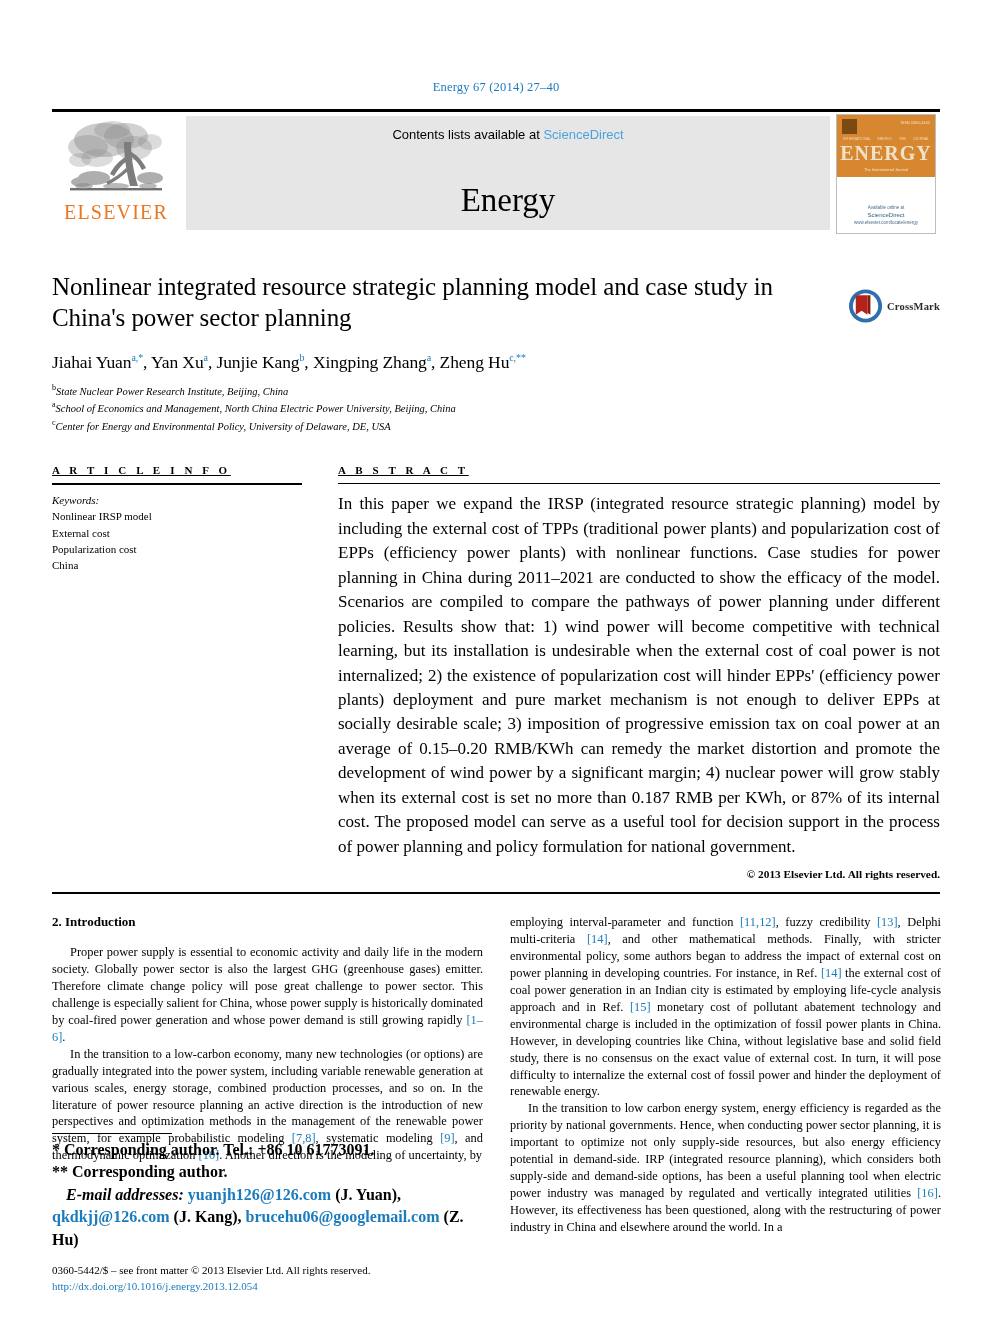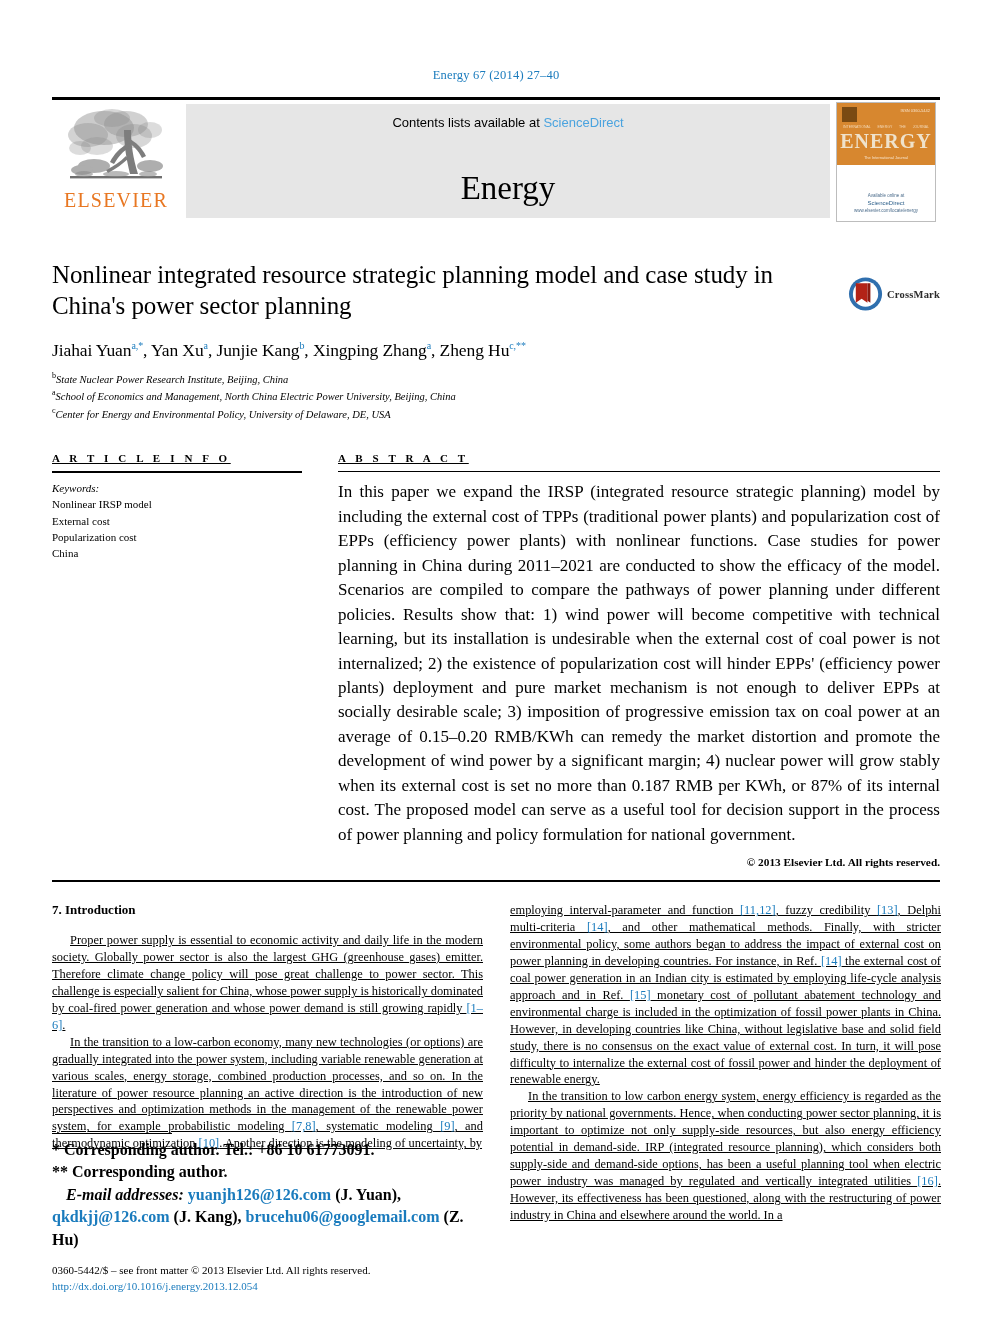--- a/index.html
+++ b/index.html
@@ -13,21 +13,21 @@
     font-family: "Liberation Serif", serif;
     color: #000000;
     position: relative;
     overflow: hidden;
   }
   .page {
     position: relative;
     width: 992px;
     height: 1323px;
     box-sizing: border-box;
-    padding: 0 52px;
+    padding: 12px 52px;
   }
 
   
   .runhead {
     text-align: center;
     font-size: 12.5px;
     color: #1a7bbd;
     padding-top: 68px;
     letter-spacing: .2px;
     font-family: "Liberation Serif", serif;
@@ -226,21 +226,20 @@
     font-weight: bold;
     margin: 0 0 14px 0;
   }
   p.para {
     margin: 0;
     font-size: 12.4px;
     line-height: 1.365;
     text-align: justify;
     text-indent: 18px;
     hyphens: auto;
-    text-decoration: underline;
   }
   p.para + p.para { margin-top: 0; }
   a.ref, .ref { color: #1a7bbd; text-decoration: none; }
 
   
   .footnotes {
     position: absolute;
     left: 52px;
     bottom: 72px;
     width: 431px;
@@ -379,21 +378,21 @@
     <div class="col-abs">
       <div class="sect-head">A B S T R A C T</div>
       <div class="rule"></div>
       <div class="abstract-body">In this paper we expand the IRSP (integrated resource strategic planning) model by including the external cost of TPPs (traditional power plants) and popularization cost of EPPs (efficiency power plants) with nonlinear functions. Case studies for power planning in China during 2011–2021 are conducted to show the efficacy of the model. Scenarios are compiled to compare the pathways of power planning under different policies. Results show that: 1) wind power will become competitive with technical learning, but its installation is undesirable when the external cost of coal power is not internalized; 2) the existence of popularization cost will hinder EPPs' (efficiency power plants) deployment and pure market mechanism is not enough to deliver EPPs at socially desirable scale; 3) imposition of progressive emission tax on coal power at an average of 0.15–0.20 RMB/KWh can remedy the market distortion and promote the development of wind power by a significant margin; 4) nuclear power will grow stably when its external cost is set no more than 0.187 RMB per KWh, or 87% of its internal cost. The proposed model can serve as a useful tool for decision support in the process of power planning and policy formulation for national government.</div>
       <div class="copyline">© 2013 Elsevier Ltd. All rights reserved.</div>
     </div>
   </div>
 
   <div class="body2col">
     <div class="bcol">
-      <h2 class="sec">7. Introduction</h2>
+      <h2 class="sec">2. Introduction</h2>
       <p class="para">Proper power supply is essential to economic activity and daily life in the modern society. Globally power sector is also the largest GHG (greenhouse gases) emitter. Therefore climate change policy will pose great challenge to power sector. This challenge is especially salient for China, whose power supply is historically dominated by coal-fired power generation and whose power demand is still growing rapidly <span class="ref" style="color:#1a7bbd">[1–6]</span>.</p>
       <p class="para">In the transition to a low-carbon economy, many new technologies (or options) are gradually integrated into the power system, including variable renewable generation at various scales, energy storage, combined production processes, and so on. In the literature of power resource planning an active direction is the introduction of new perspectives and optimization methods in the management of the renewable power system, for example probabilistic modeling <span class="ref" style="color:#1a7bbd">[7,8]</span>, systematic modeling <span class="ref" style="color:#1a7bbd">[9]</span>, and thermodynamic optimization <span class="ref" style="color:#1a7bbd">[10]</span>. Another direction is the modeling of uncertainty, by</p>
     </div>
     <div class="bcol">
       <p class="para" style="text-indent:0">employing interval-parameter and function <span class="ref" style="color:#1a7bbd">[11,12]</span>, fuzzy credibility <span class="ref" style="color:#1a7bbd">[13]</span>, Delphi multi-criteria <span class="ref" style="color:#1a7bbd">[14]</span>, and other mathematical methods. Finally, with stricter environmental policy, some authors began to address the impact of external cost on power planning in developing countries. For instance, in Ref. <span class="ref" style="color:#1a7bbd">[14]</span> the external cost of coal power generation in an Indian city is estimated by employing life-cycle analysis approach and in Ref. <span class="ref" style="color:#1a7bbd">[15]</span> monetary cost of pollutant abatement technology and environmental charge is included in the optimization of fossil power plants in China. However, in developing countries like China, without legislative base and solid field study, there is no consensus on the exact value of external cost. In turn, it will pose difficulty to internalize the external cost of fossil power and hinder the deployment of renewable energy.</p>
       <p class="para">In the transition to low carbon energy system, energy efficiency is regarded as the priority by national governments. Hence, when conducting power sector planning, it is important to optimize not only supply-side resources, but also energy efficiency potential in demand-side. IRP (integrated resource planning), which considers both supply-side and demand-side options, has been a useful planning tool when electric power industry was managed by regulated and vertically integrated utilities <span class="ref" style="color:#1a7bbd">[16]</span>. However, its effectiveness has been questioned, along with the restructuring of power industry in China and elsewhere around the world. In a</p>
     </div>
   </div>
 
   <div class="footnotes">

